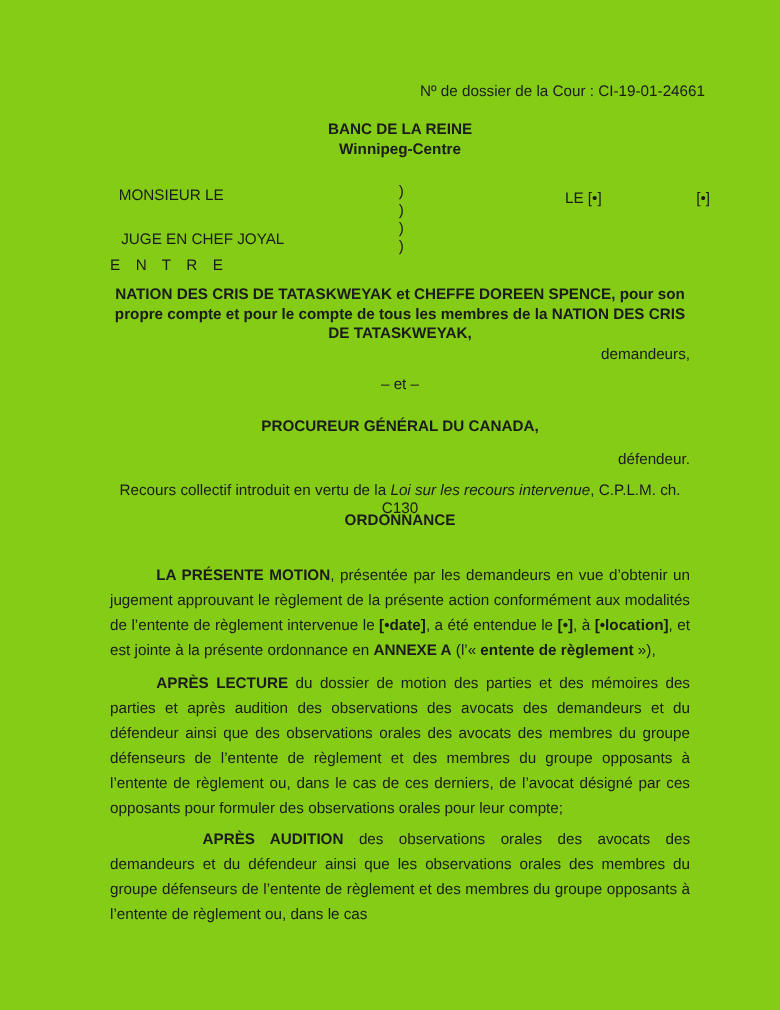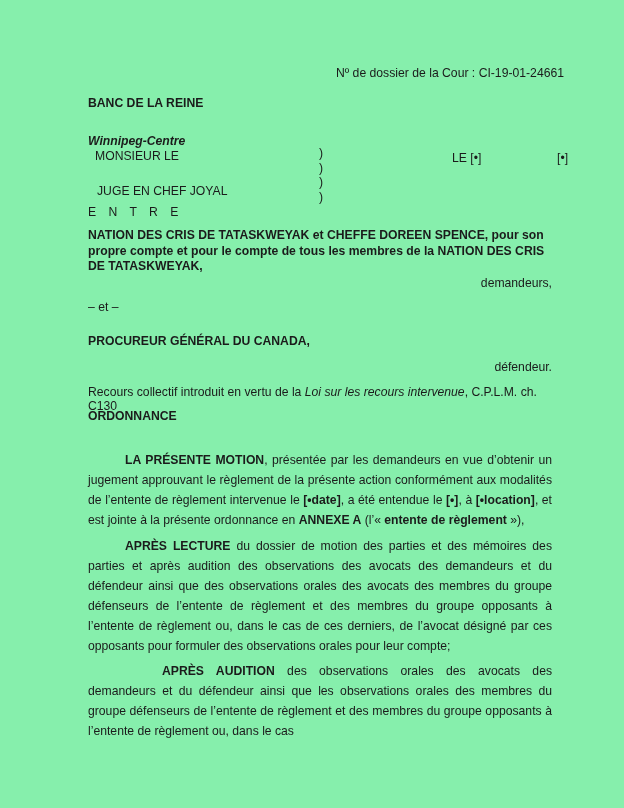--- a/index.html
+++ b/index.html
@@ -1,32 +1,32 @@
 <!DOCTYPE html>
 <html lang="fr"><head>
 <meta charset="utf-8">
 <style>
   html, body { margin: 0; padding: 0; background: #ffffff; }
   .page {
     position: relative;
     width: 624px;
     height: 808px;
-    background: #86efac;
+    background: #84cc16;
     font-family: "Liberation Sans", "DejaVu Sans", sans-serif;
     font-size: 12.2px;
     color: #1b1b1b;
     overflow: hidden;
   }
   .abs { position: absolute; }
-  .center { left: 88px; width: 464px; text-align: left; }
+  .center { left: 88px; width: 464px; text-align: center; }
   .rightalign { left: 88px; width: 464px; text-align: right; }
   .bold { font-weight: bold; }
   .case-number { top: 66px; left: 88px; width: 476px; text-align: right; }
   .court-name { top: 96px; }
-  .district { top: 134px; font-style: italic; }
+  .district { top: 112px; }
   .judge-left-1 { top: 149px; left: 95px; }
   .judge-left-2 { top: 184px; left: 97px; }
   .paren-col { top: 146px; left: 319px; line-height: 14.6px; }
   .paren-col div { height: 14.6px; }
   .hearing-date { top: 151px; left: 452px; }
   .hearing-bullet { top: 151px; left: 557px; }
   .entre { top: 205px; left: 88px; letter-spacing: 4.5px; }
   .party-block { top: 228px; line-height: 15.5px; font-weight: bold; }
   .plaintiffs-role { top: 276px; }
   .separator-et { top: 300px; }

